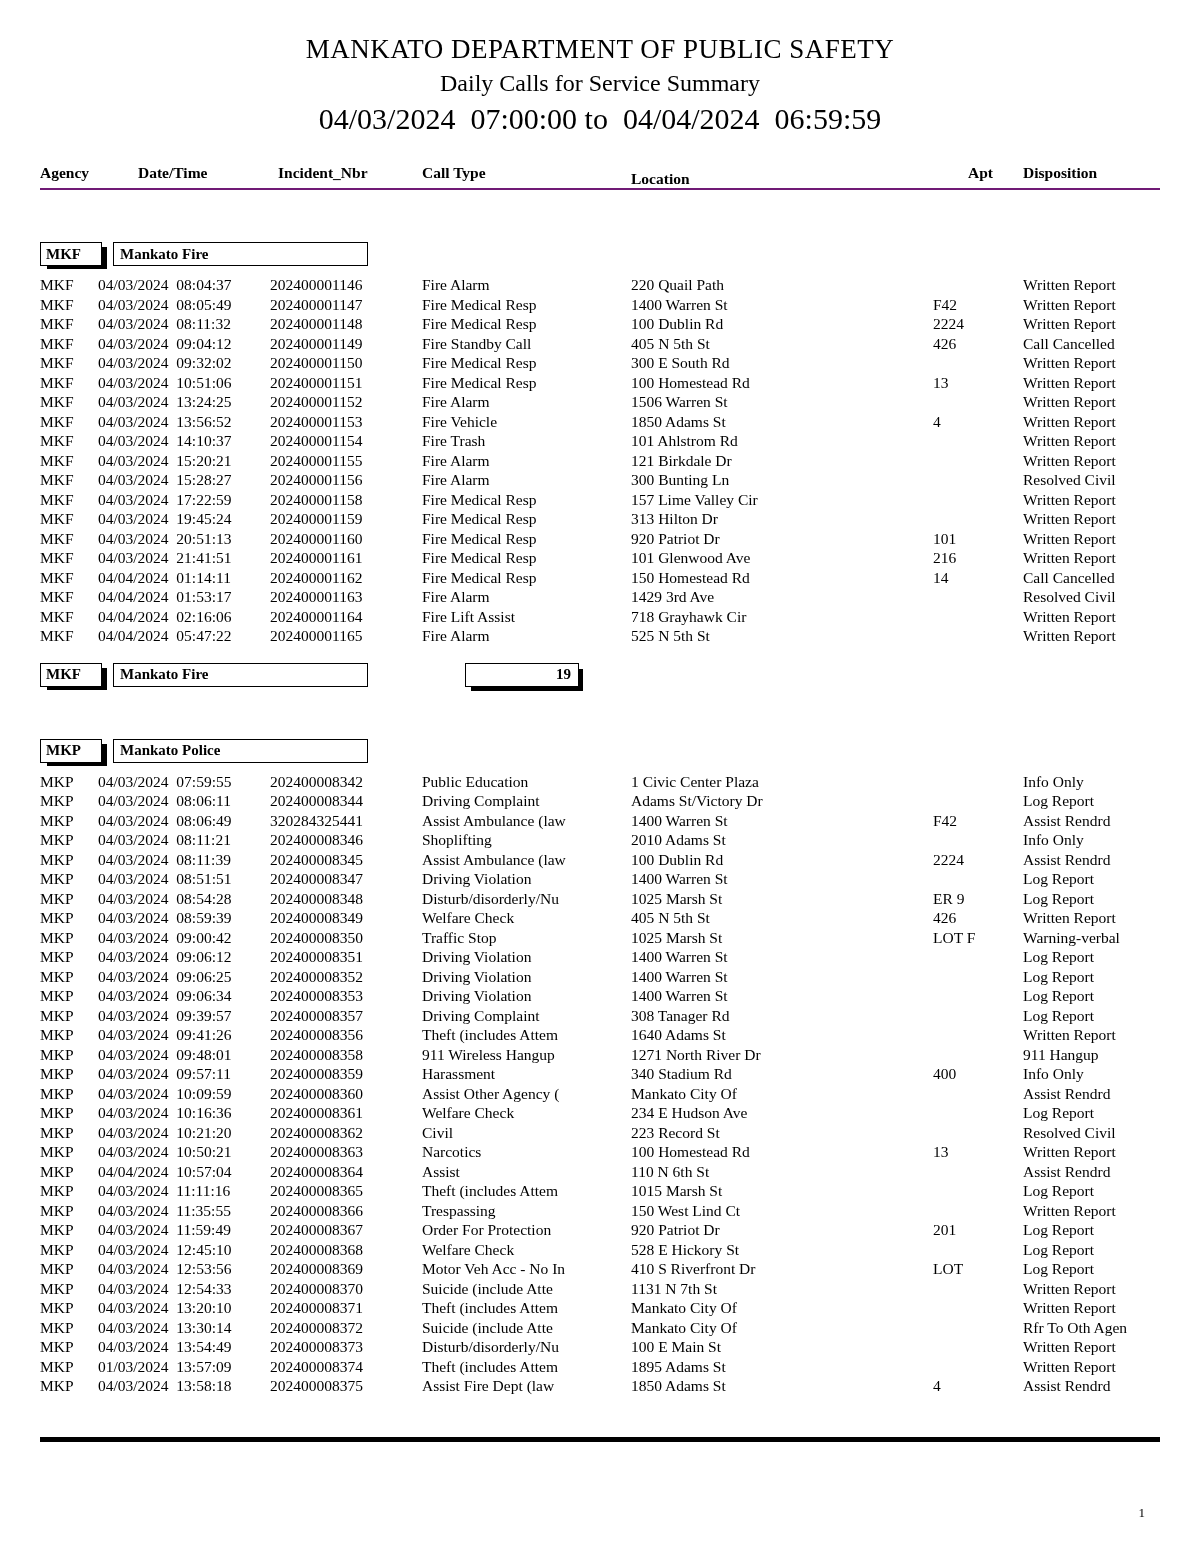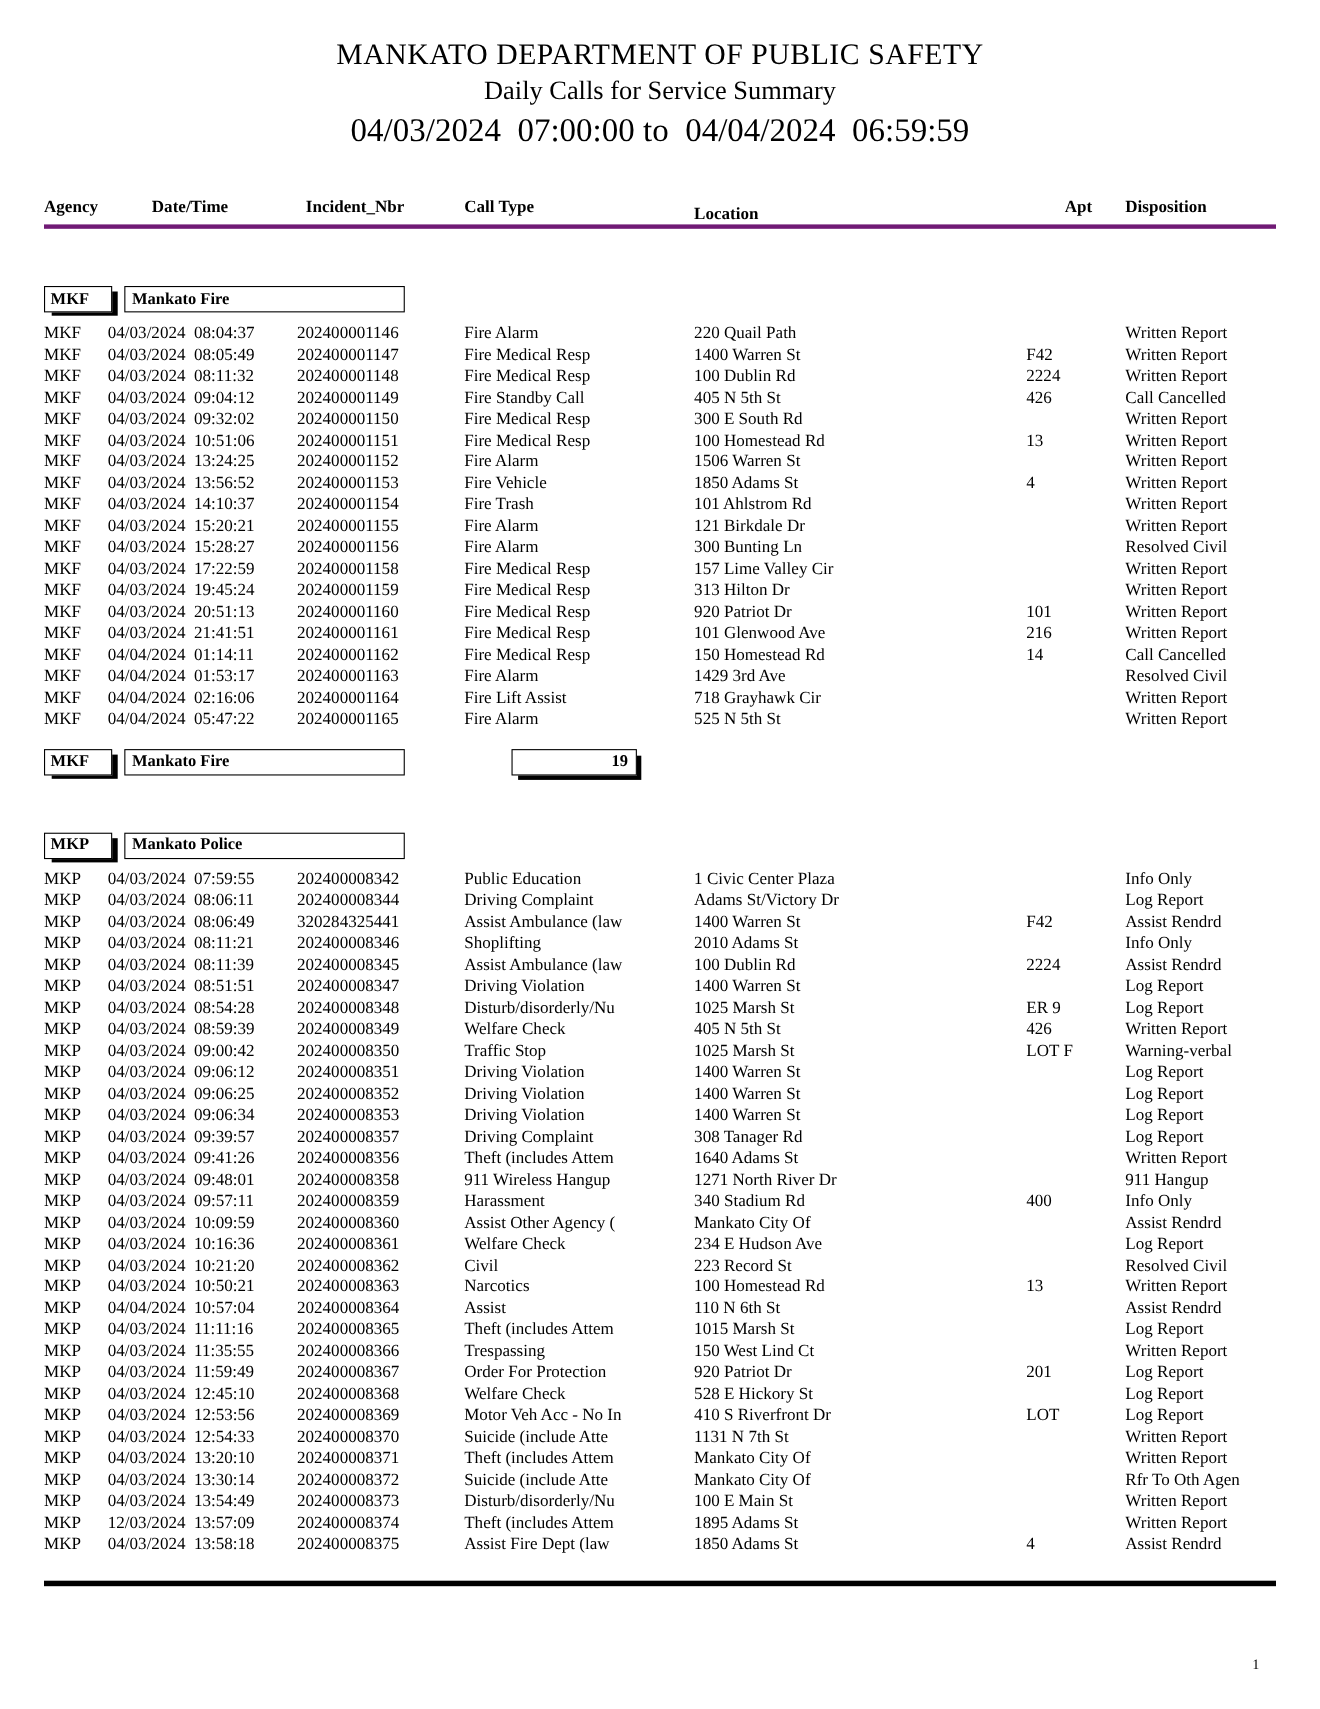--- a/index.html
+++ b/index.html
@@ -20,24 +20,24 @@
   .doc-header { text-align: center; }
   .title    { font-size: 27px; font-weight: normal; letter-spacing: 0.5px; }
   .subtitle { font-size: 24px; font-weight: normal; margin-top: 5px; }
   .daterange{ font-size: 30px; font-weight: normal; margin-top: 5px; white-space: pre; }
 
   .grid {
     display: grid;
     grid-template-columns: 58px 172px 152px 209px 302px 90px 137px;
   }
   .col-headers {
-    margin-top: 44px;
+    margin-top: 28px;
     font-weight: bold;
     font-size: 15.5px;
-    border-bottom: 4px solid #701a75;
+    border-bottom: 2px solid #701a75;
     padding-bottom: 6px;
   }
   .h { white-space: pre; }
   .h-datetime { padding-left: 40px; }
   .h-incident { padding-left: 8px; }
   .h-location { position: relative; top: 6px; }
   .h-apt { padding-left: 35px; }
 
   .agency-section { margin-top: 52px; }
   .section-header, .section-footer {
@@ -616,21 +616,21 @@
     <span class="c col-datetime">04/03/2024  13:54:49</span>
     <span class="c col-incident">202400008373</span>
     <span class="c col-calltype">Disturb/disorderly/Nu</span>
     <span class="c col-location">100 E Main St</span>
     <span class="c col-apt"></span>
     <span class="c col-disposition">Written Report</span>
   </div>
 
   <div class="row grid">
     <span class="c col-agency">MKP</span>
-    <span class="c col-datetime">12/03/2024  13:57:09</span>
+    <span class="c col-datetime">01/03/2024  13:57:09</span>
     <span class="c col-incident">202400008374</span>
     <span class="c col-calltype">Theft (includes Attem</span>
     <span class="c col-location">1895 Adams St</span>
     <span class="c col-apt"></span>
     <span class="c col-disposition">Written Report</span>
   </div>
 
   <div class="row grid">
     <span class="c col-agency">MKP</span>
     <span class="c col-datetime">04/03/2024  13:58:18</span>

